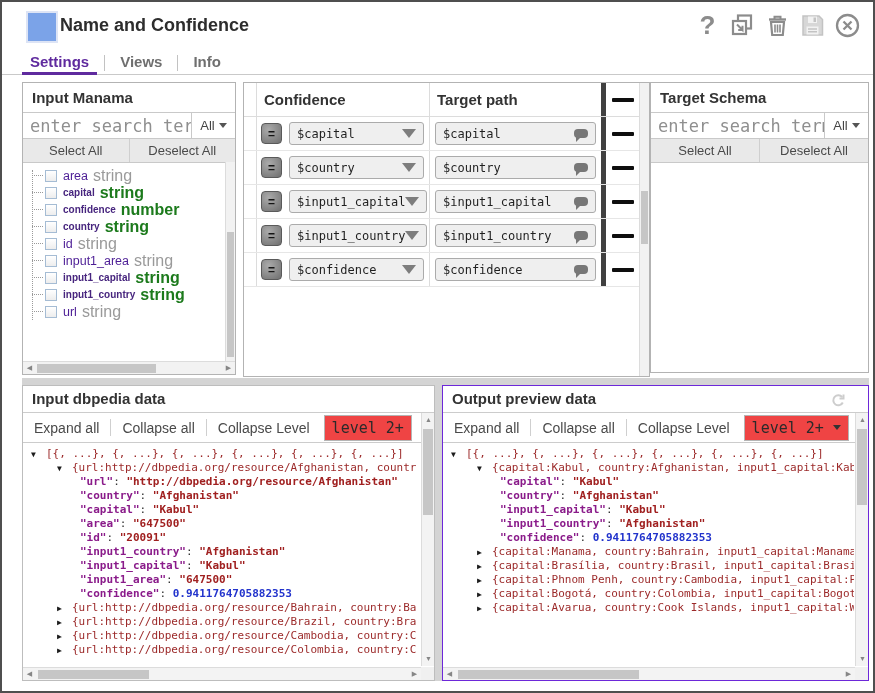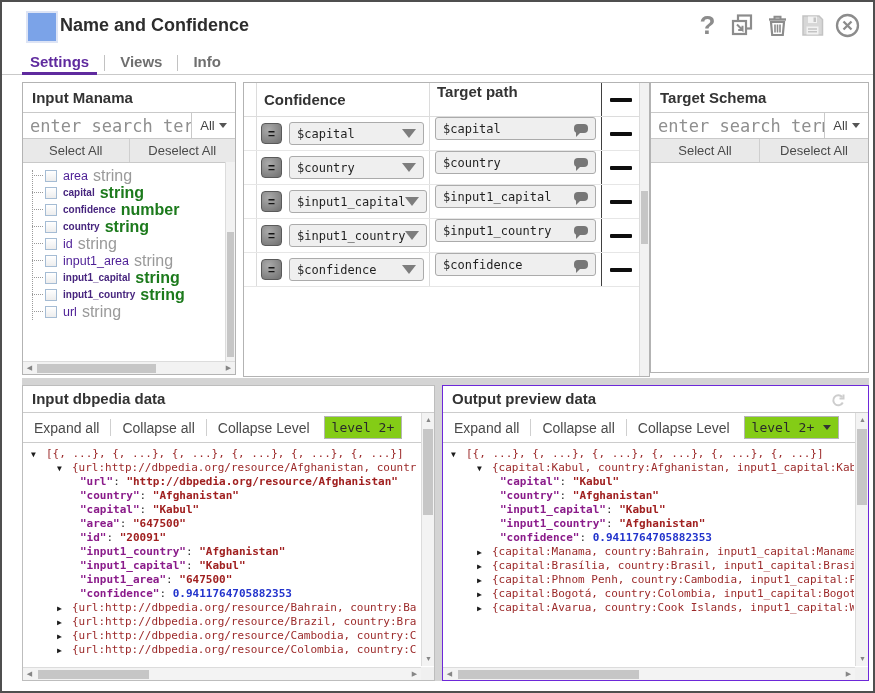--- a/index.html
+++ b/index.html
@@ -55,21 +55,21 @@
   .hscroll{position:absolute;height:13px;background:#f2f2f2;border-top:1px solid #dcdcdc;box-sizing:border-box;}
   .hthumb{position:absolute;top:2px;height:9px;background:#c6c6c6;}
   .sb-arrow{position:absolute;font-size:7px;color:#868686;line-height:12px;width:13px;text-align:center;}
 
   
   #mapping{left:241px;top:80px;width:407px;height:295px;}
   .map-head{display:flex;height:33px;border-bottom:1px solid #dcdcdc;align-items:center;}
   .map-row{display:flex;height:33px;border-bottom:1px solid #e6e6e6;align-items:center;}
   .m-gutter{width:12px;align-self:stretch;border-right:1px solid #dcdcdc;flex:none;}
   .m-expr{width:172px;align-self:stretch;border-right:1px solid #dcdcdc;display:flex;align-items:center;flex:none;}
-  .m-target{width:171px;align-self:stretch;border-right:1px solid #404040;display:flex;flex:none;}
+  .m-target{width:171px;align-self:stretch;border-right:5px solid #404040;display:flex;align-items:center;flex:none;}
   .m-dash{flex:1;align-self:stretch;display:flex;align-items:center;justify-content:center;margin-right:10px;}
   .col-head{font-size:15px;font-weight:bold;color:#333;padding-left:7px;}
   .dash{width:22px;height:4px;background:#0e0e0e;border-radius:1px;}
   .eq-btn{width:21px;height:21px;flex:none;box-sizing:border-box;border:1px solid #5a5a5a;border-radius:4px;
           background:radial-gradient(circle at 35% 30%,#ababab,#6f6f6f);color:#141414;font-weight:bold;
           display:flex;align-items:center;justify-content:center;font-size:12px;margin:0 7px 0 4px;}
   .combo{flex:1;height:23px;box-sizing:border-box;background:#efefef;border:1px solid #ababab;border-radius:3px;
          display:flex;align-items:center;padding:0 7px;font-family:"DejaVu Sans Mono",monospace;font-size:12px;color:#1f1f1f;margin-right:5px;}
   .tri-down{margin-left:auto;width:0;height:0;border-left:7px solid transparent;border-right:7px solid transparent;border-top:9px solid #7d7d7d;}
   .tfield{flex:1;height:23px;box-sizing:border-box;background:#efefef;border:1px solid #ababab;border-radius:3px;
@@ -82,22 +82,22 @@
   .splitter-v{position:absolute;left:433px;top:383px;width:7px;height:296px;background:#d4d4d4;}
 
   
   #input-preview{left:20px;top:383px;width:413px;height:296px;border:1px solid #bdbdbd;}
   #output-preview{left:440px;top:383px;width:427px;height:296px;border:1px solid #6d28d9;}
   .pv-title{height:26px;line-height:26px;padding-left:9px;font-weight:bold;font-size:15px;color:#333;border-bottom:1px solid #ccc;position:relative;}
   .refresh{position:absolute;right:22px;top:5px;}
   .pv-toolbar{height:29px;display:flex;align-items:center;padding-left:9px;border-bottom:1px solid #ccc;font-size:14px;color:#4a4a4a;text-align:center;}
   .pv-link{padding:0 2px;}
   .pv-sep{width:1px;height:17px;background:#cfcfcf;margin:0 9px;}
-  .level-box{margin-left:12px;border:1px solid #b5b5b5;background:#84cc16;padding:3px 7px;
-             font-family:"DejaVu Sans Mono",monospace;font-size:13px;color:#2a2a2a;display:flex;align-items:center;gap:9px;}
+  .level-box{margin-left:12px;border:1px solid #b5b5b5;background:#ef4444;padding:3px 7px;
+             font-family:"DejaVu Sans Mono",monospace;font-size:15px;color:#2a2a2a;display:flex;align-items:center;gap:9px;}
   .level-caret{width:0;height:0;border-left:4px solid transparent;border-right:4px solid transparent;border-top:5px solid #333;}
 
   .pv-tree{position:absolute;left:0;top:56px;right:14px;bottom:14px;overflow:hidden;padding-top:5px;
            font-family:"DejaVu Sans Mono",monospace;font-size:11px;line-height:14px;white-space:pre;color:#222;}
   .jline{height:14px;overflow:hidden;}
   .lv0{padding-left:8px;}  .lv1{padding-left:34px;}  .lv2{padding-left:57px;}
   .tri{display:inline-block;width:15px;font-size:8px;color:#1c1c1c;}
   .jsum{color:#9c2a2a;}
   .jk{color:#8a1b8a;font-weight:bold;}
   .jc{color:#333;}

